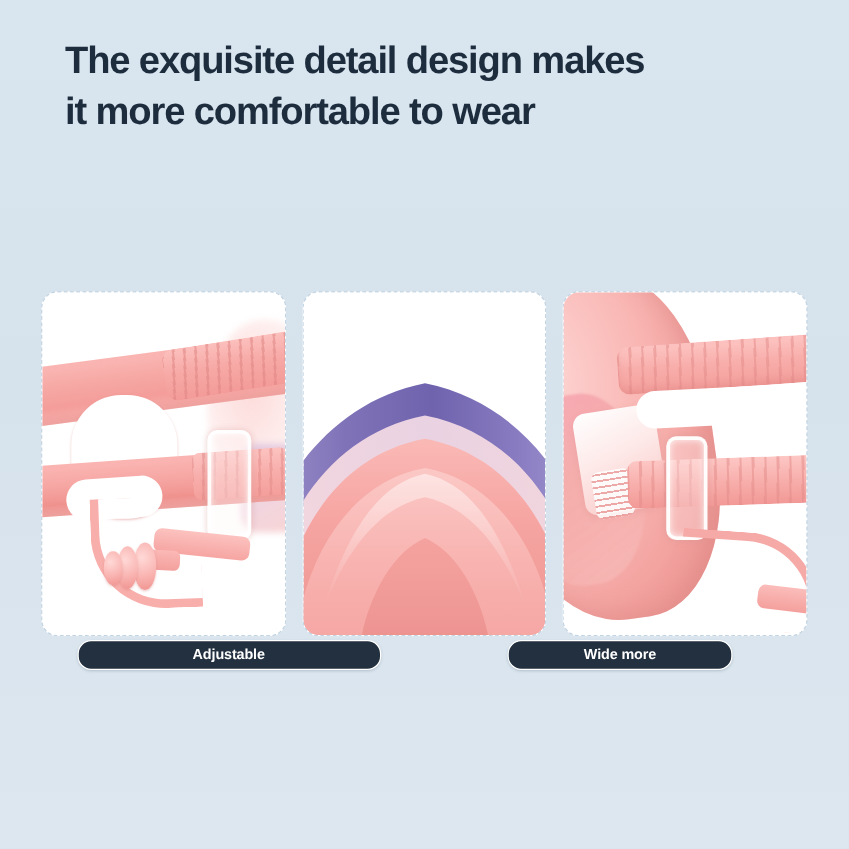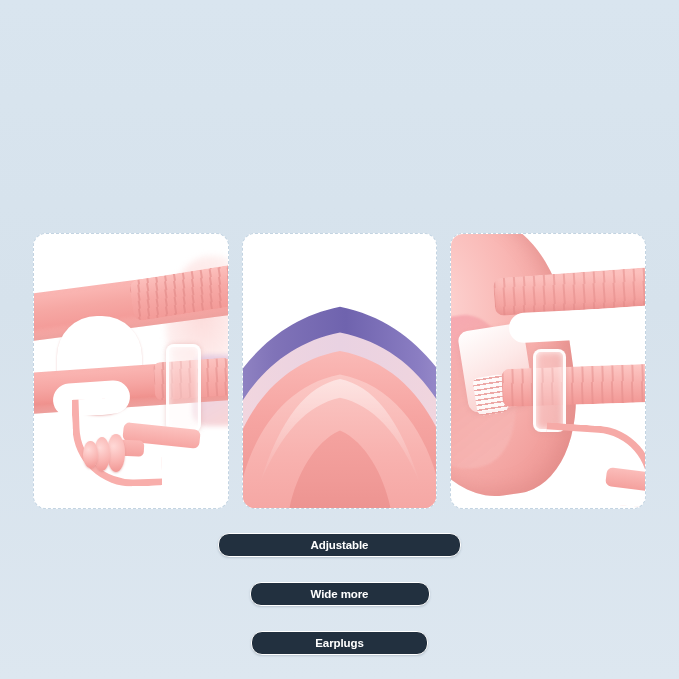--- a/index.html
+++ b/index.html
@@ -259,26 +259,25 @@
     width: 26%; height: 7%;
     background: linear-gradient(180deg,#fbbdba,#f4a09d);
     border-radius: 6px;
     transform: rotate(7deg);
   }
 
   
   .label-row {
     position: absolute;
     left: 33px;
-    top: 533px;
+    top: 512px;
     width: 613px;
     height: 23px;
     display: flex;
-    gap: 25px;
-    flex-direction: column;
+    gap: 13px;
   }
   .label-cell {
     flex: 1 1 0;
     display: flex;
     justify-content: center;
     align-items: center;
   }
   .pill {
     display: inline-flex;
     align-items: center;
@@ -298,20 +297,22 @@
   }
   .pill-1 { min-width: 213px; }
   .pill-2 { min-width: 150px; }
   .pill-3 { min-width: 147px; }
 </style>
 </head>
 <body>
 
 <div class="page">
 
+  <div class="headline">The exquisite detail design makes
+it more comfortable to wear</div>
 
   <div class="card-row">
 
     <div class="card">
       <div class="photo">
         <div class="pc c1-ghost"></div>
         <div class="pc c1-lens-hint"></div>
         <div class="pc c1-strap-top">
           
         </div>
@@ -395,18 +396,15 @@
 
   </div>
 
   <div class="label-row">
     <div class="label-cell">
       <span class="pill pill-1">Adjustable</span>
     </div>
     <div class="label-cell">
       <span class="pill pill-2">Wide more</span>
     </div>
-    <div class="label-cell">
-      <span class="pill pill-3">Earplugs</span>
-    </div>
   </div>
 
 </div>
 
 </body></html>

